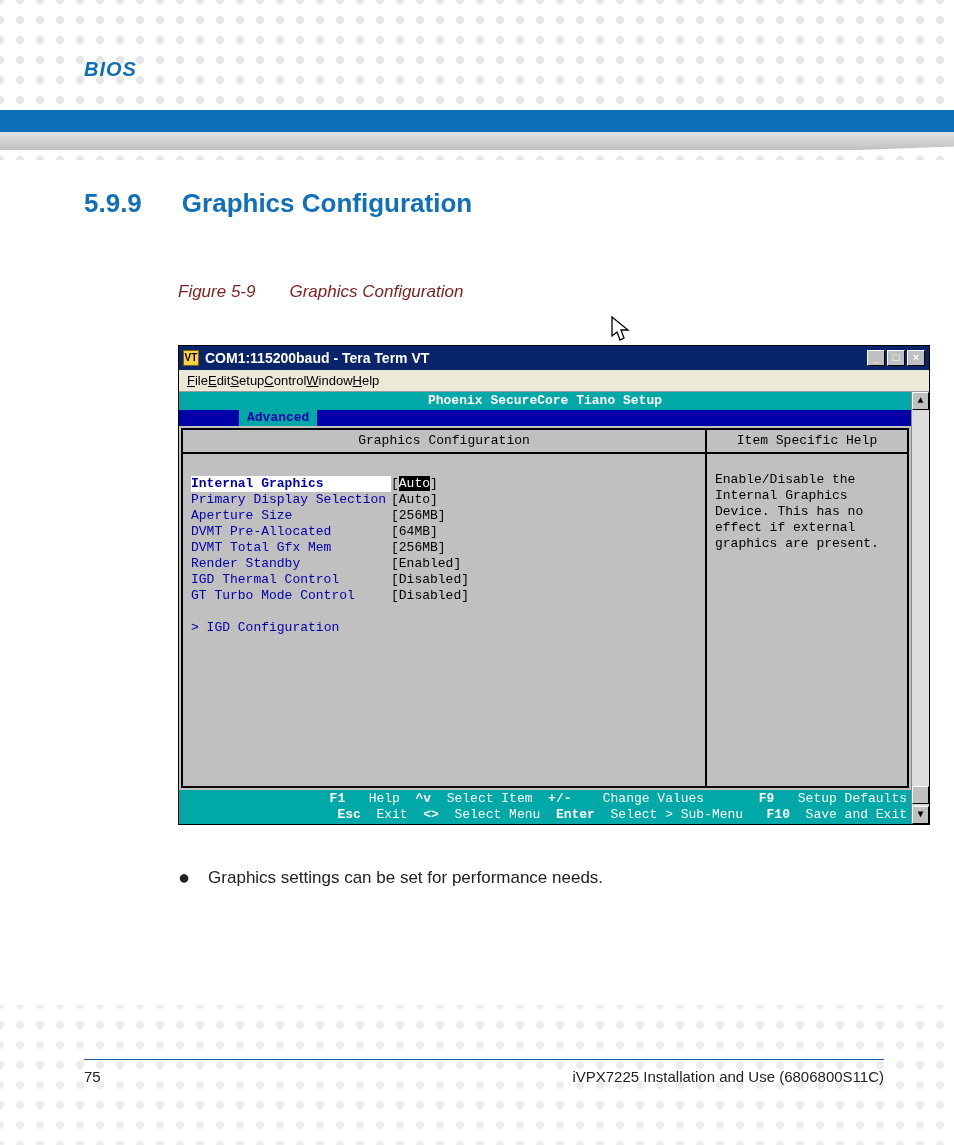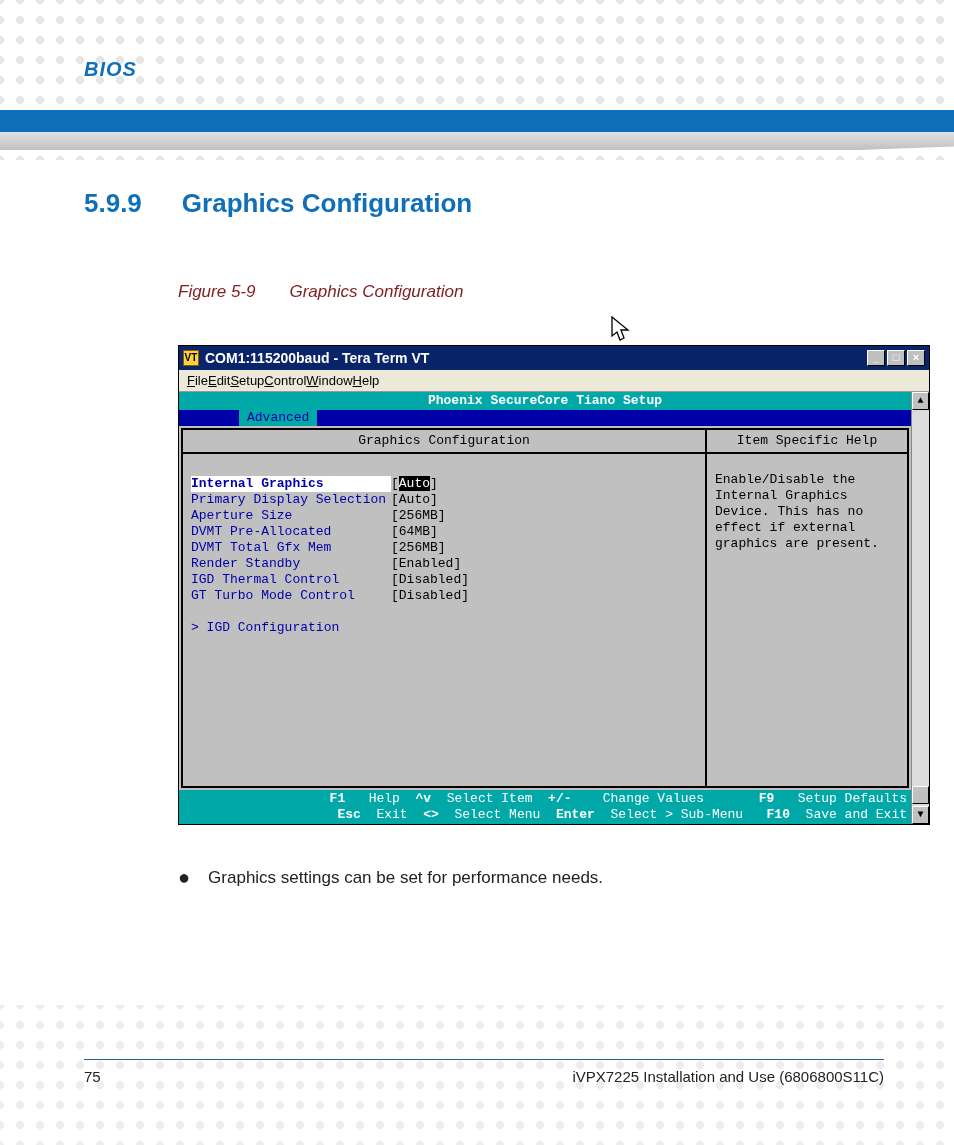--- a/index.html
+++ b/index.html
@@ -170,20 +170,21 @@
     color: #fff;
     text-align: center;
     font-weight: 700;
     padding: 1px 0;
   }
   .tab-row {
     background: #0000a8;
     color: #fff;
     padding: 0;
     display:flex;
+    font-weight:bold;
   }
   .tab-row .tab {
     background: #00a8a8;
     color: #0000a8;
     padding: 0 8px;
     margin-left: 60px;
   }
   .panel-outer {
     border: 2px solid #000;
     margin: 2px;

